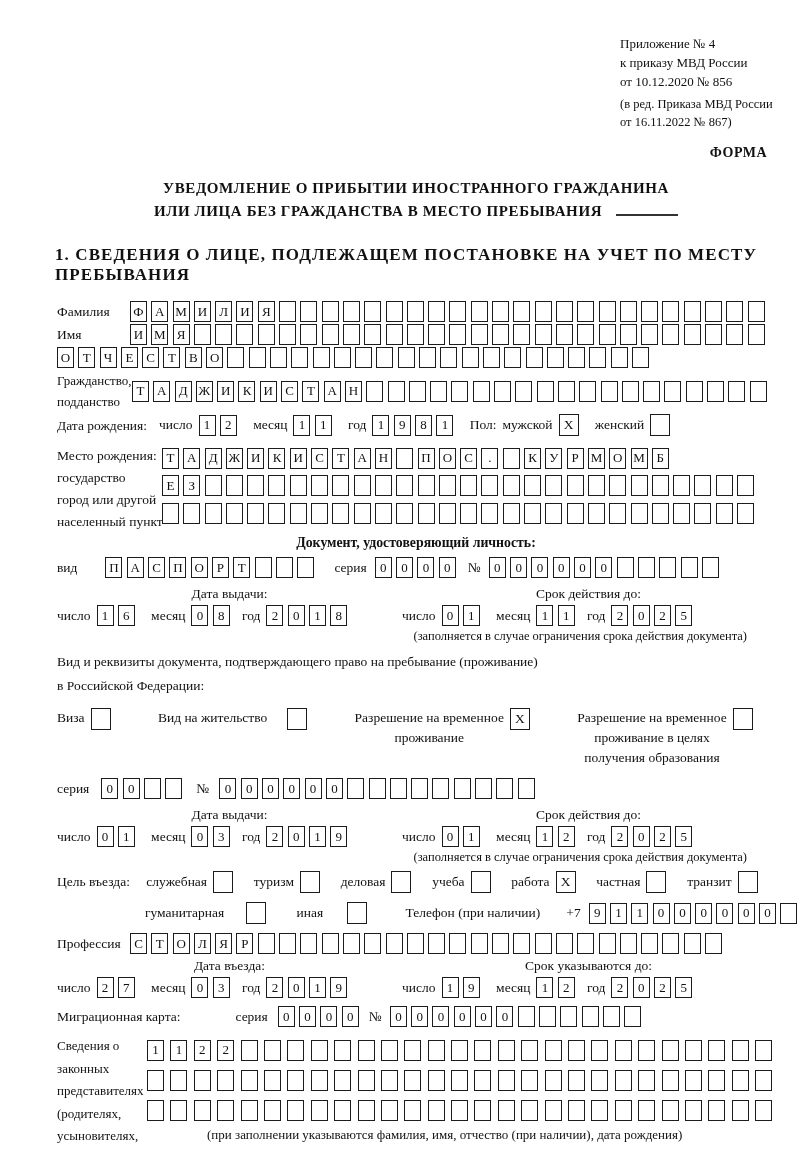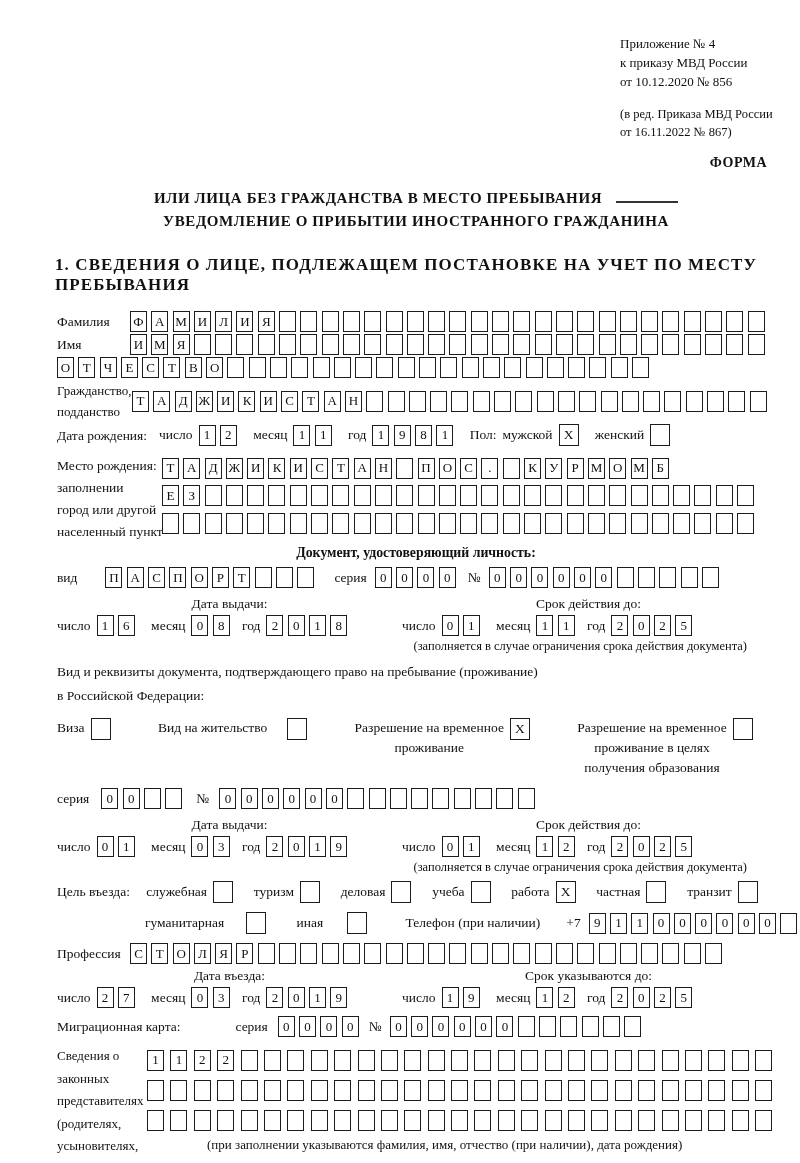--- a/index.html
+++ b/index.html
@@ -2,21 +2,21 @@
 <html><head>
 <meta charset="utf-8">
 <style>
   html,body{margin:0;padding:0;background:#fff;}
   body{width:800px;height:1163px;overflow:hidden;color:#111;
        font-family:"Liberation Serif","DejaVu Serif",serif;}
   .page{padding:34px 25px 0 57px;box-sizing:border-box;width:800px;}
 
   
   .meta{margin-left:563px;font-size:13px;line-height:19px;}
-  .meta .edit{font-size:12.5px;line-height:18px;margin-top:14px;}
+  .meta .edit{font-size:12.5px;line-height:18px;margin-top:4px;}
   .forma{text-align:right;font-weight:bold;font-size:14px;letter-spacing:.5px;
          padding-right:8px;margin-top:14px;}
 
   
   .title{text-align:center;font-weight:bold;font-size:15px;letter-spacing:.6px;
          margin-top:16px;line-height:23px;}
   .blank-line{display:inline-block;width:62px;border-bottom:2px solid #333;
               height:14px;margin-left:14px;vertical-align:baseline;}
   .sec-head{font-weight:bold;font-size:17px;letter-spacing:1.1px;margin:22px 0 16px -2px;}
 
@@ -70,24 +70,24 @@
     <div>к приказу МВД России</div>
     <div>от 10.12.2020 № 856</div>
     <div class="edit">
       <div>(в ред. Приказа МВД России</div>
       <div>от 16.11.2022 № 867)</div>
     </div>
   </div>
   <div class="forma">ФОРМА</div>
 
   <div class="title">
+    <div>УВЕДОМЛЕНИЕ О ПРИБЫТИИ ИНОСТРАННОГО ГРАЖДАНИНА</div>
     <div>
       <span>ИЛИ ЛИЦА БЕЗ ГРАЖДАНСТВА В МЕСТО ПРЕБЫВАНИЯ</span><span class="blank-line"></span>
     </div>
-    <div>УВЕДОМЛЕНИЕ О ПРИБЫТИИ ИНОСТРАННОГО ГРАЖДАНИНА</div>
   </div>
 
   <div class="sec-head">1. СВЕДЕНИЯ О ЛИЦЕ, ПОДЛЕЖАЩЕМ ПОСТАНОВКЕ НА УЧЕТ ПО МЕСТУ ПРЕБЫВАНИЯ</div>
 
   <div class="frow">
     <span class="flabel w73">Фамилия</span>
     <span class="cells">
         <span class="cell">Ф</span>
         <span class="cell">А</span>
         <span class="cell">М</span>
@@ -255,21 +255,21 @@
       </span>
     <span class="dlab gl">женский</span>
     <span class="cells cb">
         <span class="cell"></span>
       </span>
   </div>
 
   <div class="frow">
     <span class="flabel w105" style="line-height:22px;">
       <span>Место рождения:</span>
-      <span class="l2">заполнении</span>
+      <span class="l2">государство</span>
       <span class="l2">город или другой</span>
       <span class="l2">населенный пункт</span>
     </span>
     <span class="stack">
       <span class="cells">
           <span class="cell">Т</span>
           <span class="cell">А</span>
           <span class="cell">Д</span>
           <span class="cell">Ж</span>
           <span class="cell">И</span>

